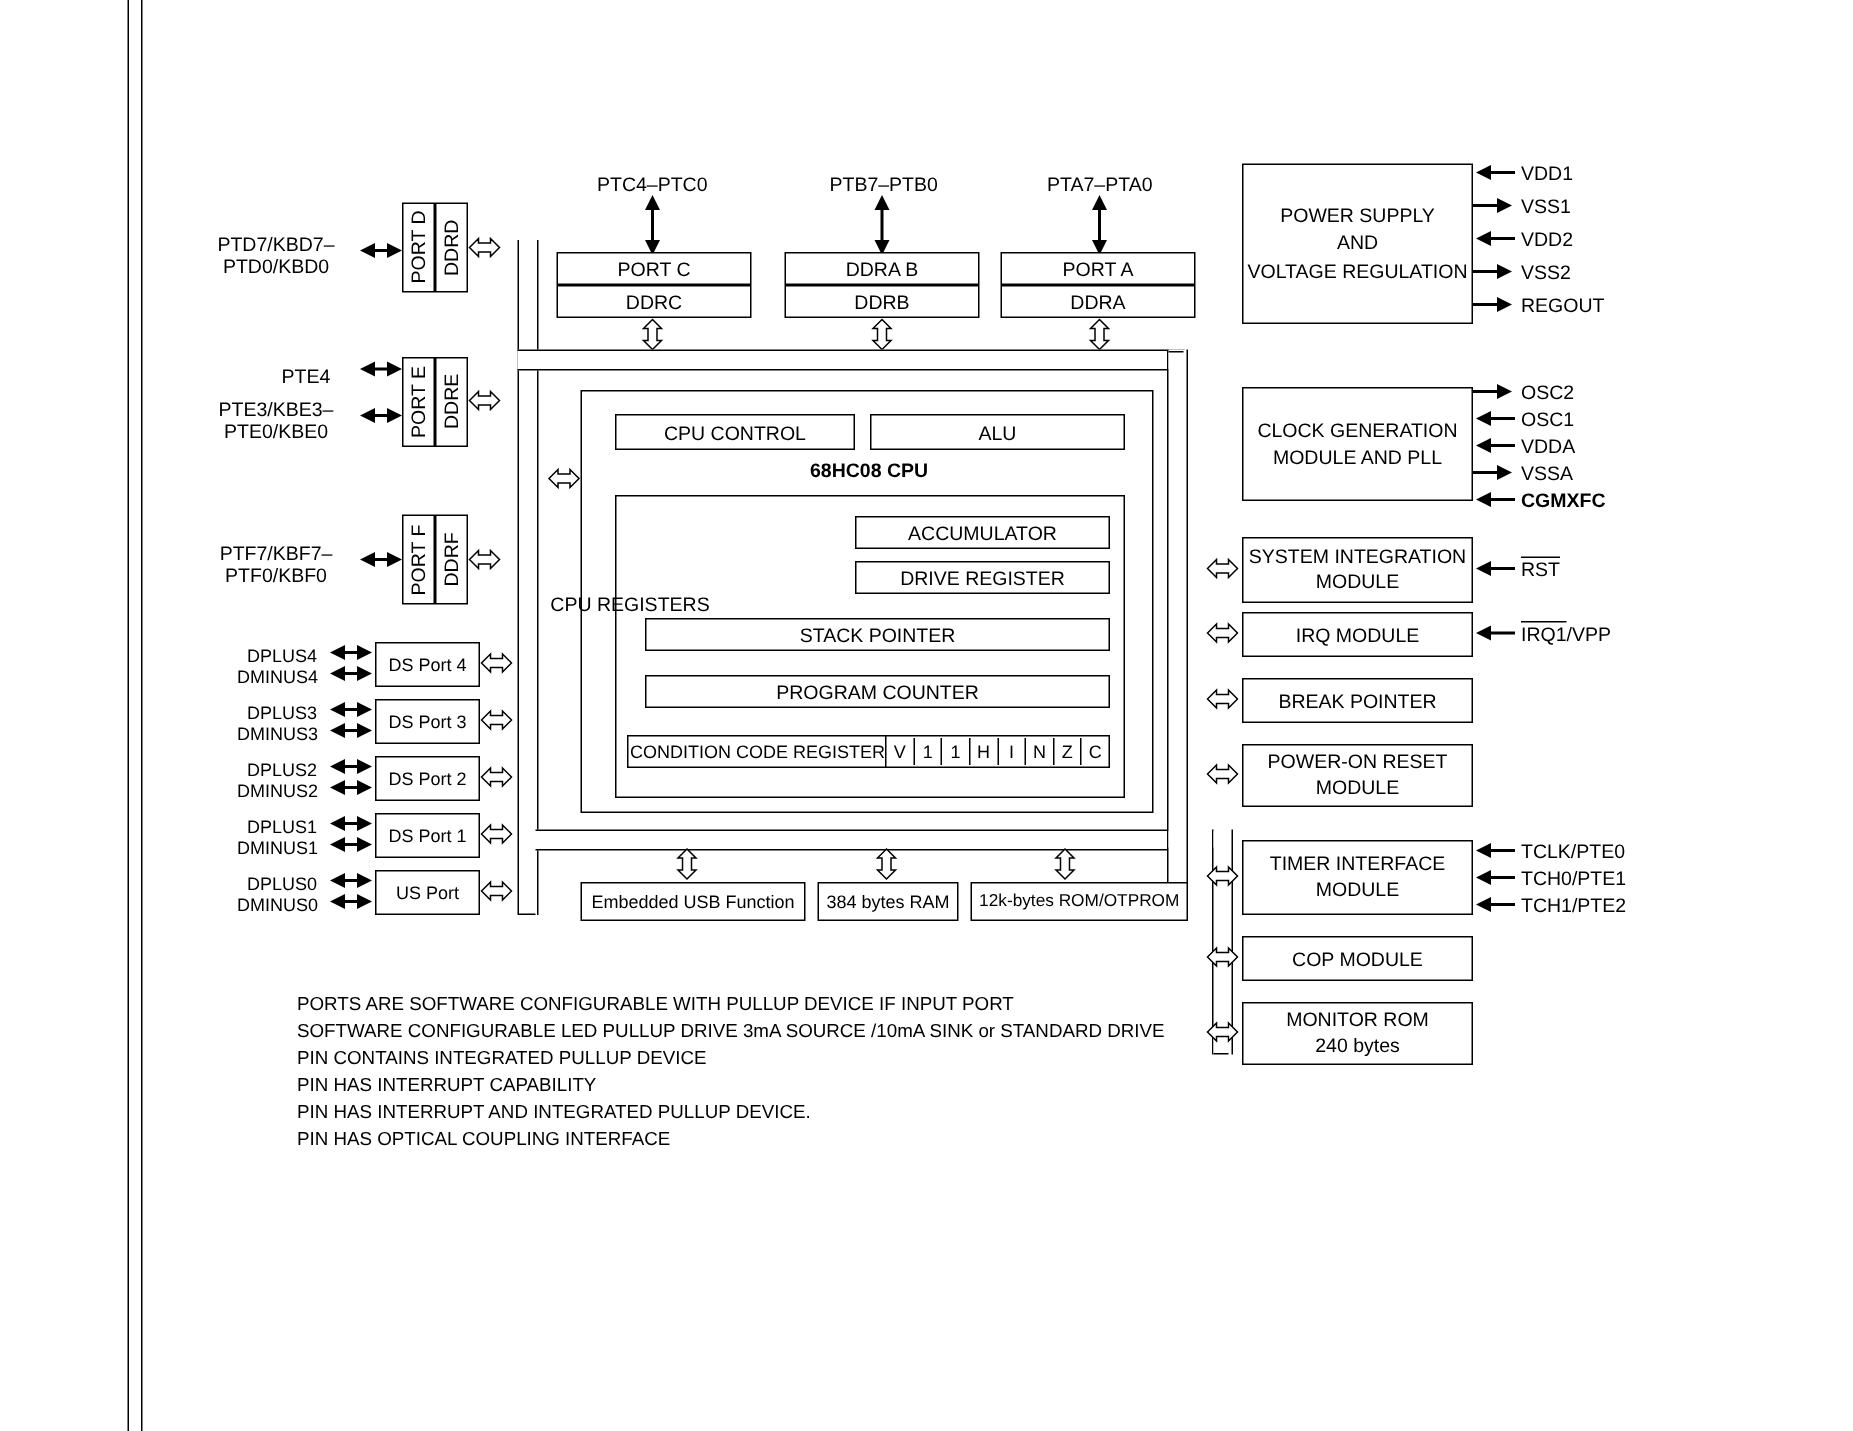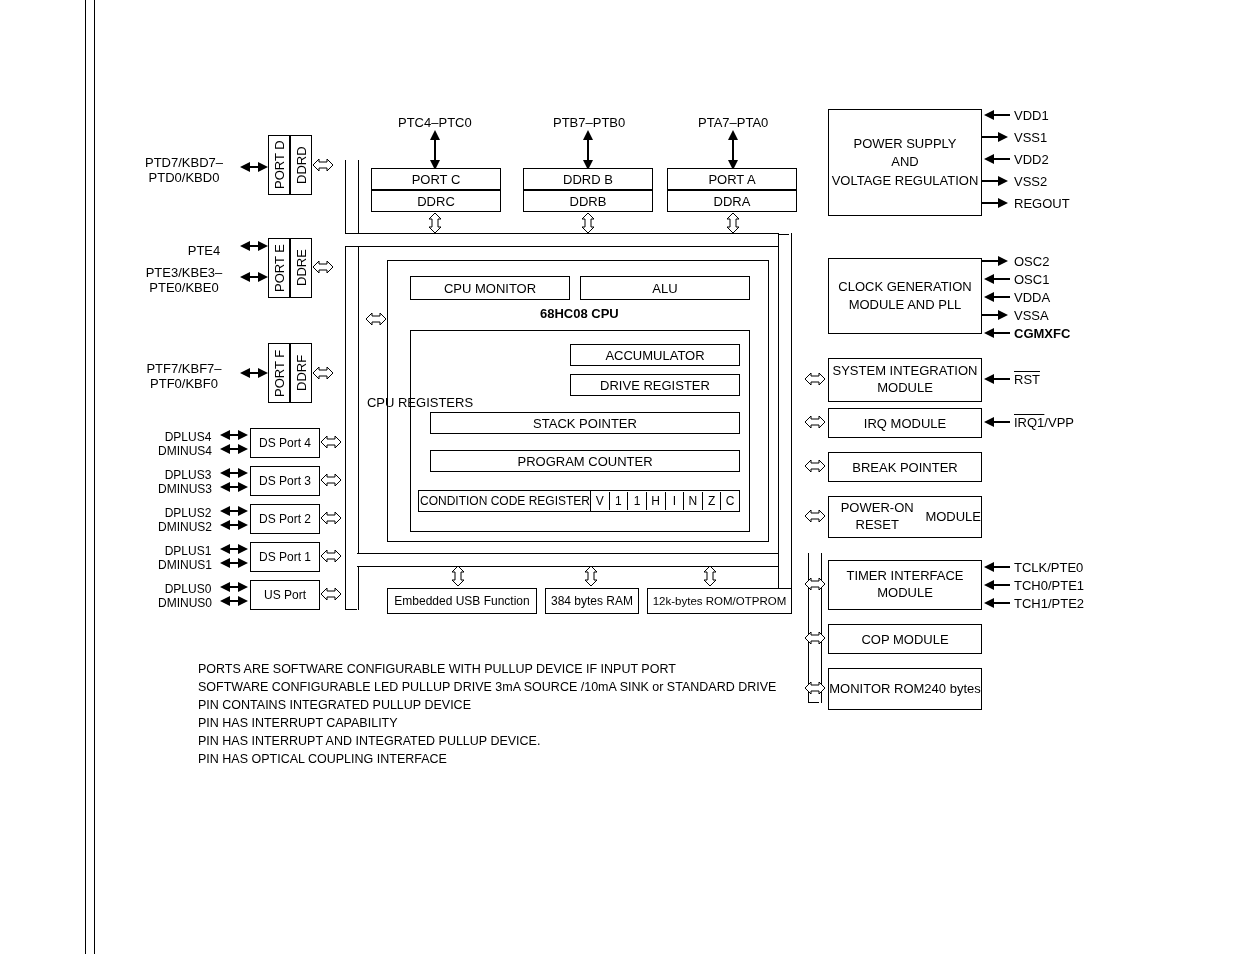--- a/index.html
+++ b/index.html
@@ -54,21 +54,21 @@
   <div class="arrow" style="left:587px; top:138px; width:2px; height:24px;"></div>
   <div class="ah-d" style="left:583px; top:160px;"></div>
 
   <div class="ah-u" style="left:728px; top:130px;"></div>
   <div class="arrow" style="left:732px; top:138px; width:2px; height:24px;"></div>
   <div class="ah-d" style="left:728px; top:160px;"></div>
 
   <div class="box" style="left:371px; top:168px; width:128px; height:20px;">PORT C</div>
   <div class="box" style="left:371px; top:190px; width:128px; height:20px;">DDRC</div>
 
-  <div class="box" style="left:523px; top:168px; width:128px; height:20px;">DDRD B</div>
+  <div class="box" style="left:523px; top:168px; width:128px; height:20px;">DDRA B</div>
   <div class="box" style="left:523px; top:190px; width:128px; height:20px;">DDRB</div>
 
   <div class="box" style="left:667px; top:168px; width:128px; height:20px;">PORT A</div>
   <div class="box" style="left:667px; top:190px; width:128px; height:20px;">DDRA</div>
 
   <div class="obi-v" style="left:426px; top:212px;">
       <svg viewBox="0 0 18 22">
         <path d="M9 1 L15 7 H12 V15 H15 L9 21 L3 15 H6 V7 H3 Z" fill="#fff" stroke="#000"></path>
       </svg>
     </div>
@@ -213,21 +213,21 @@
   <div style="position:absolute; left:346px; top:598px; width:11px; height:11px; background:#fff; border-bottom:1px solid #000;"></div>
 
   <div class="box" style="left:387px; top:260px; width:380px; height:280px; justify-content:flex-start; flex-direction:column;">
   </div>
   <div class="obi" style="left:365px; top:310px;">
       <svg viewBox="0 0 22 18">
         <path d="M1 9 L7 3 V6 H15 V3 L21 9 L15 15 V12 H7 V15 Z" fill="#fff" stroke="#000"></path>
       </svg>
     </div>
 
-  <div class="box" style="left:410px; top:276px; width:158px; height:22px;">CPU MONITOR</div>
+  <div class="box" style="left:410px; top:276px; width:158px; height:22px;">CPU CONTROL</div>
   <div class="box" style="left:580px; top:276px; width:168px; height:22px;">ALU</div>
   <div class="label" style="left:540px; top:306px; font-weight:bold;">68HC08 CPU</div>
 
   <div class="box" style="left:410px; top:330px; width:338px; height:200px; border:1px solid #000;"></div>
   <div class="label" style="left:300px; top:395px; width:240px; text-align:center;">CPU REGISTERS</div>
 
   <div class="box" style="left:570px; top:344px; width:168px; height:20px;">ACCUMULATOR</div>
   <div class="box" style="left:570px; top:374px; width:168px; height:20px;">DRIVE REGISTER</div>
   <div class="box" style="left:430px; top:450px; width:308px; height:20px;">PROGRAM COUNTER</div>
   <div class="box" style="left:430px; top:412px; width:308px; height:20px;">STACK POINTER</div>
@@ -328,21 +328,21 @@
     <div class="arrow" style="left:992px;top:421px;width:18px;height:2px;"></div>
   <div class="label right" style="left:1014px; top:415px;"><span class="rst-over">IRQ1</span>/VPP</div>
 
   <div class="box" style="left:828px; top:452px; width:152px; height:28px;">BREAK POINTER</div>
   <div class="obi" style="left:804px; top:457px;">
       <svg viewBox="0 0 22 18">
         <path d="M1 9 L7 3 V6 H15 V3 L21 9 L15 15 V12 H7 V15 Z" fill="#fff" stroke="#000"></path>
       </svg>
     </div>
 
-  <div class="box" style="left:828px; top:496px; width:152px; height:40px; flex-direction:row; line-height:1.3;">
+  <div class="box" style="left:828px; top:496px; width:152px; height:40px; flex-direction:column; line-height:1.3;">
     <span>POWER-ON RESET</span>
     <span>MODULE</span>
   </div>
   <div class="obi" style="left:804px; top:507px;">
       <svg viewBox="0 0 22 18">
         <path d="M1 9 L7 3 V6 H15 V3 L21 9 L15 15 V12 H7 V15 Z" fill="#fff" stroke="#000"></path>
       </svg>
     </div>
 
   <div class="bus-v" style="left:808px; top:553px; height:150px;"></div>
@@ -368,21 +368,21 @@
     <div class="arrow" style="left:992px;top:602px;width:18px;height:2px;"></div>
   <div class="label right" style="left:1014px; top:596px;">TCH1/PTE2</div>
 
   <div class="box" style="left:828px; top:624px; width:152px; height:28px;">COP MODULE</div>
   <div class="obi" style="left:804px; top:629px;">
       <svg viewBox="0 0 22 18">
         <path d="M1 9 L7 3 V6 H15 V3 L21 9 L15 15 V12 H7 V15 Z" fill="#fff" stroke="#000"></path>
       </svg>
     </div>
 
-  <div class="box" style="left:828px; top:668px; width:152px; height:40px; flex-direction:row; line-height:1.3;">
+  <div class="box" style="left:828px; top:668px; width:152px; height:40px; flex-direction:column; line-height:1.3;">
     <span>MONITOR ROM</span>
     <span>240 bytes</span>
   </div>
   <div class="obi" style="left:804px; top:679px;">
       <svg viewBox="0 0 22 18">
         <path d="M1 9 L7 3 V6 H15 V3 L21 9 L15 15 V12 H7 V15 Z" fill="#fff" stroke="#000"></path>
       </svg>
     </div>
 
   <div class="note" style="top:662px;">PORTS ARE SOFTWARE CONFIGURABLE WITH PULLUP DEVICE IF INPUT PORT</div>

